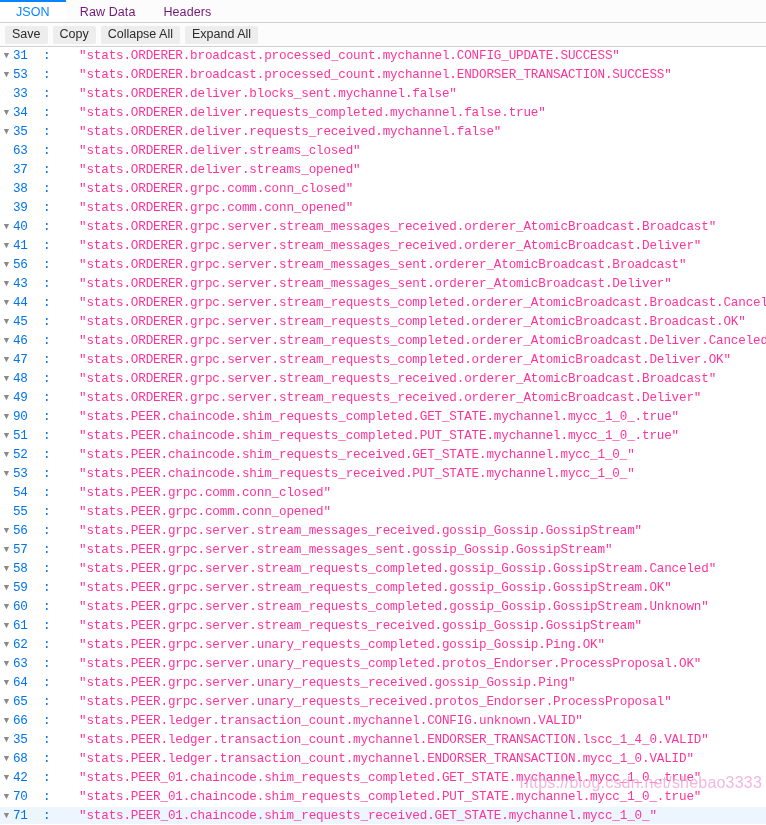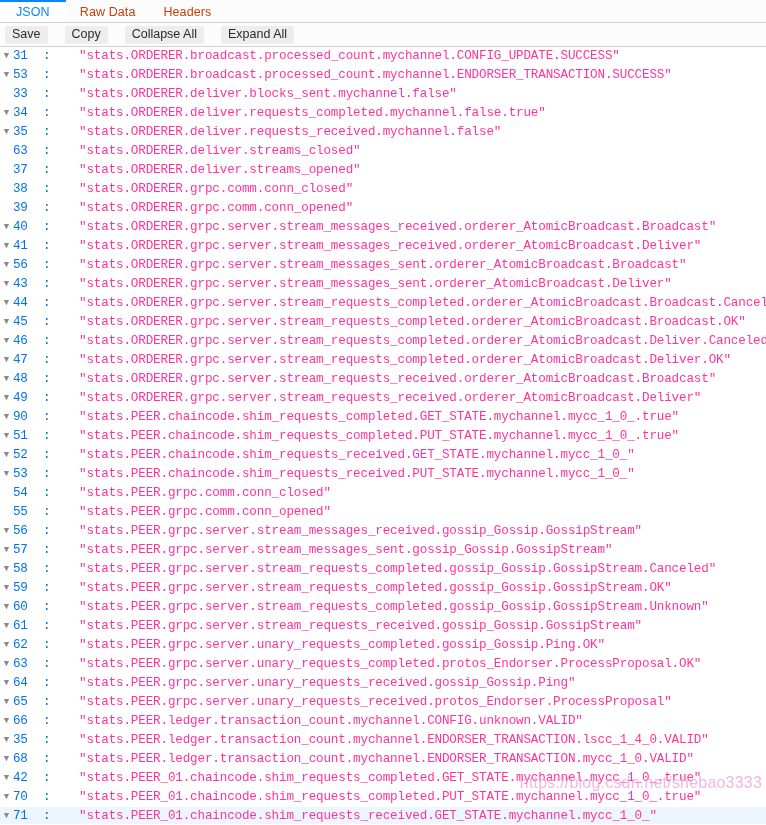--- a/index.html
+++ b/index.html
@@ -23,21 +23,21 @@
     background: #fcfcfc;
     border-bottom: 1px solid #cfcfcf;
     box-sizing: border-box;
     text-align: right;
   }
   .tab {
     display: flex;
     align-items: center;
     padding: 0 14px 0 14px;
     font-size: 12.5px;
-    color: #c2410c;
+    color: #701a75;
     border-top: 2px solid transparent;
     box-sizing: border-box;
     cursor: pointer;
     white-space: nowrap;
     letter-spacing: 0.1px;
   }
   .tab:first-child { padding-left: 16px; padding-right: 16px; }
   .tab.active {
     color: #0a84ff;
     border-top: 2px solid #0a84ff;
@@ -46,21 +46,21 @@
 
   
   .toolbar {
     display: flex;
     align-items: center;
     height: 24px;
     background: #fcfcfc;
     border-bottom: 1px solid #d0d0d0;
     box-sizing: border-box;
     padding-left: 5px;
-    gap: 17px;
+    gap: 5px;
   }
   .tbtn {
     font-size: 12.5px;
     color: #2b2b2b;
     background: #ededed;
     border: none;
     border-radius: 2px;
     padding: 2px 7px 3px 7px;
     line-height: 13px;
     cursor: pointer;

